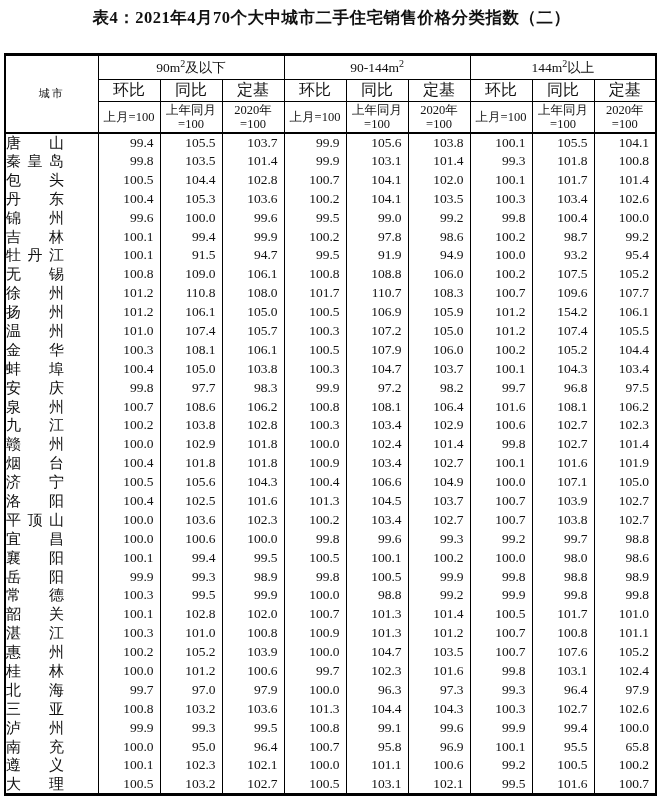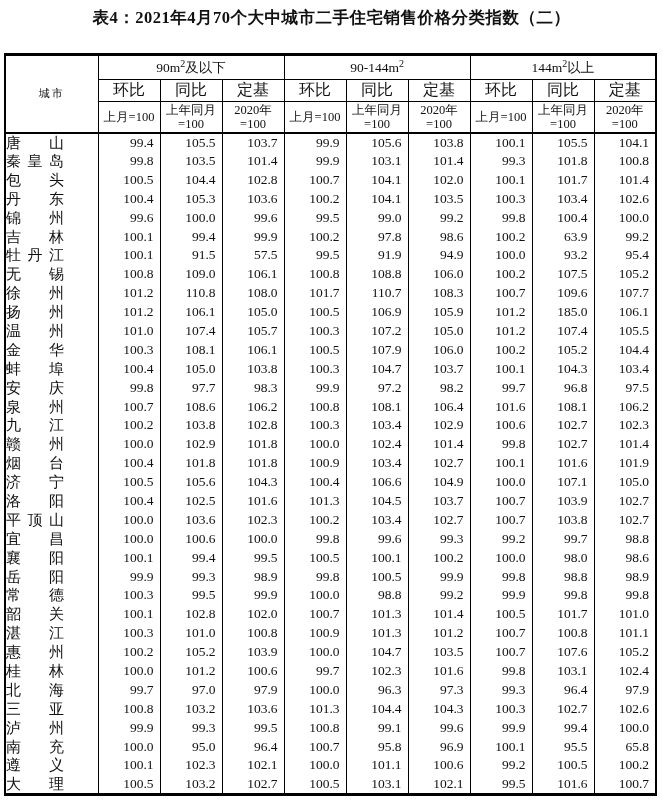--- a/index.html
+++ b/index.html
@@ -225,30 +225,30 @@
       <th class="city">
               <span class="city-name">吉林</span>
             </th>
       <td class="num">100.1</td>
       <td class="num">99.4</td>
       <td class="num">99.9</td>
       <td class="num">100.2</td>
       <td class="num">97.8</td>
       <td class="num">98.6</td>
       <td class="num">100.2</td>
-      <td class="num">63.9</td>
+      <td class="num">98.7</td>
       <td class="num">99.2</td>
     </tr>
           <tr>
       <th class="city">
               <span class="city-name">牡丹江</span>
             </th>
       <td class="num">100.1</td>
       <td class="num">91.5</td>
-      <td class="num">57.5</td>
+      <td class="num">94.7</td>
       <td class="num">99.5</td>
       <td class="num">91.9</td>
       <td class="num">94.9</td>
       <td class="num">100.0</td>
       <td class="num">93.2</td>
       <td class="num">95.4</td>
     </tr>
           <tr>
       <th class="city">
               <span class="city-name">无锡</span>
@@ -281,21 +281,21 @@
       <th class="city">
               <span class="city-name">扬州</span>
             </th>
       <td class="num">101.2</td>
       <td class="num">106.1</td>
       <td class="num">105.0</td>
       <td class="num">100.5</td>
       <td class="num">106.9</td>
       <td class="num">105.9</td>
       <td class="num">101.2</td>
-      <td class="num">185.0</td>
+      <td class="num">154.2</td>
       <td class="num">106.1</td>
     </tr>
           <tr>
       <th class="city">
               <span class="city-name">温州</span>
             </th>
       <td class="num">101.0</td>
       <td class="num">107.4</td>
       <td class="num">105.7</td>
       <td class="num">100.3</td>

